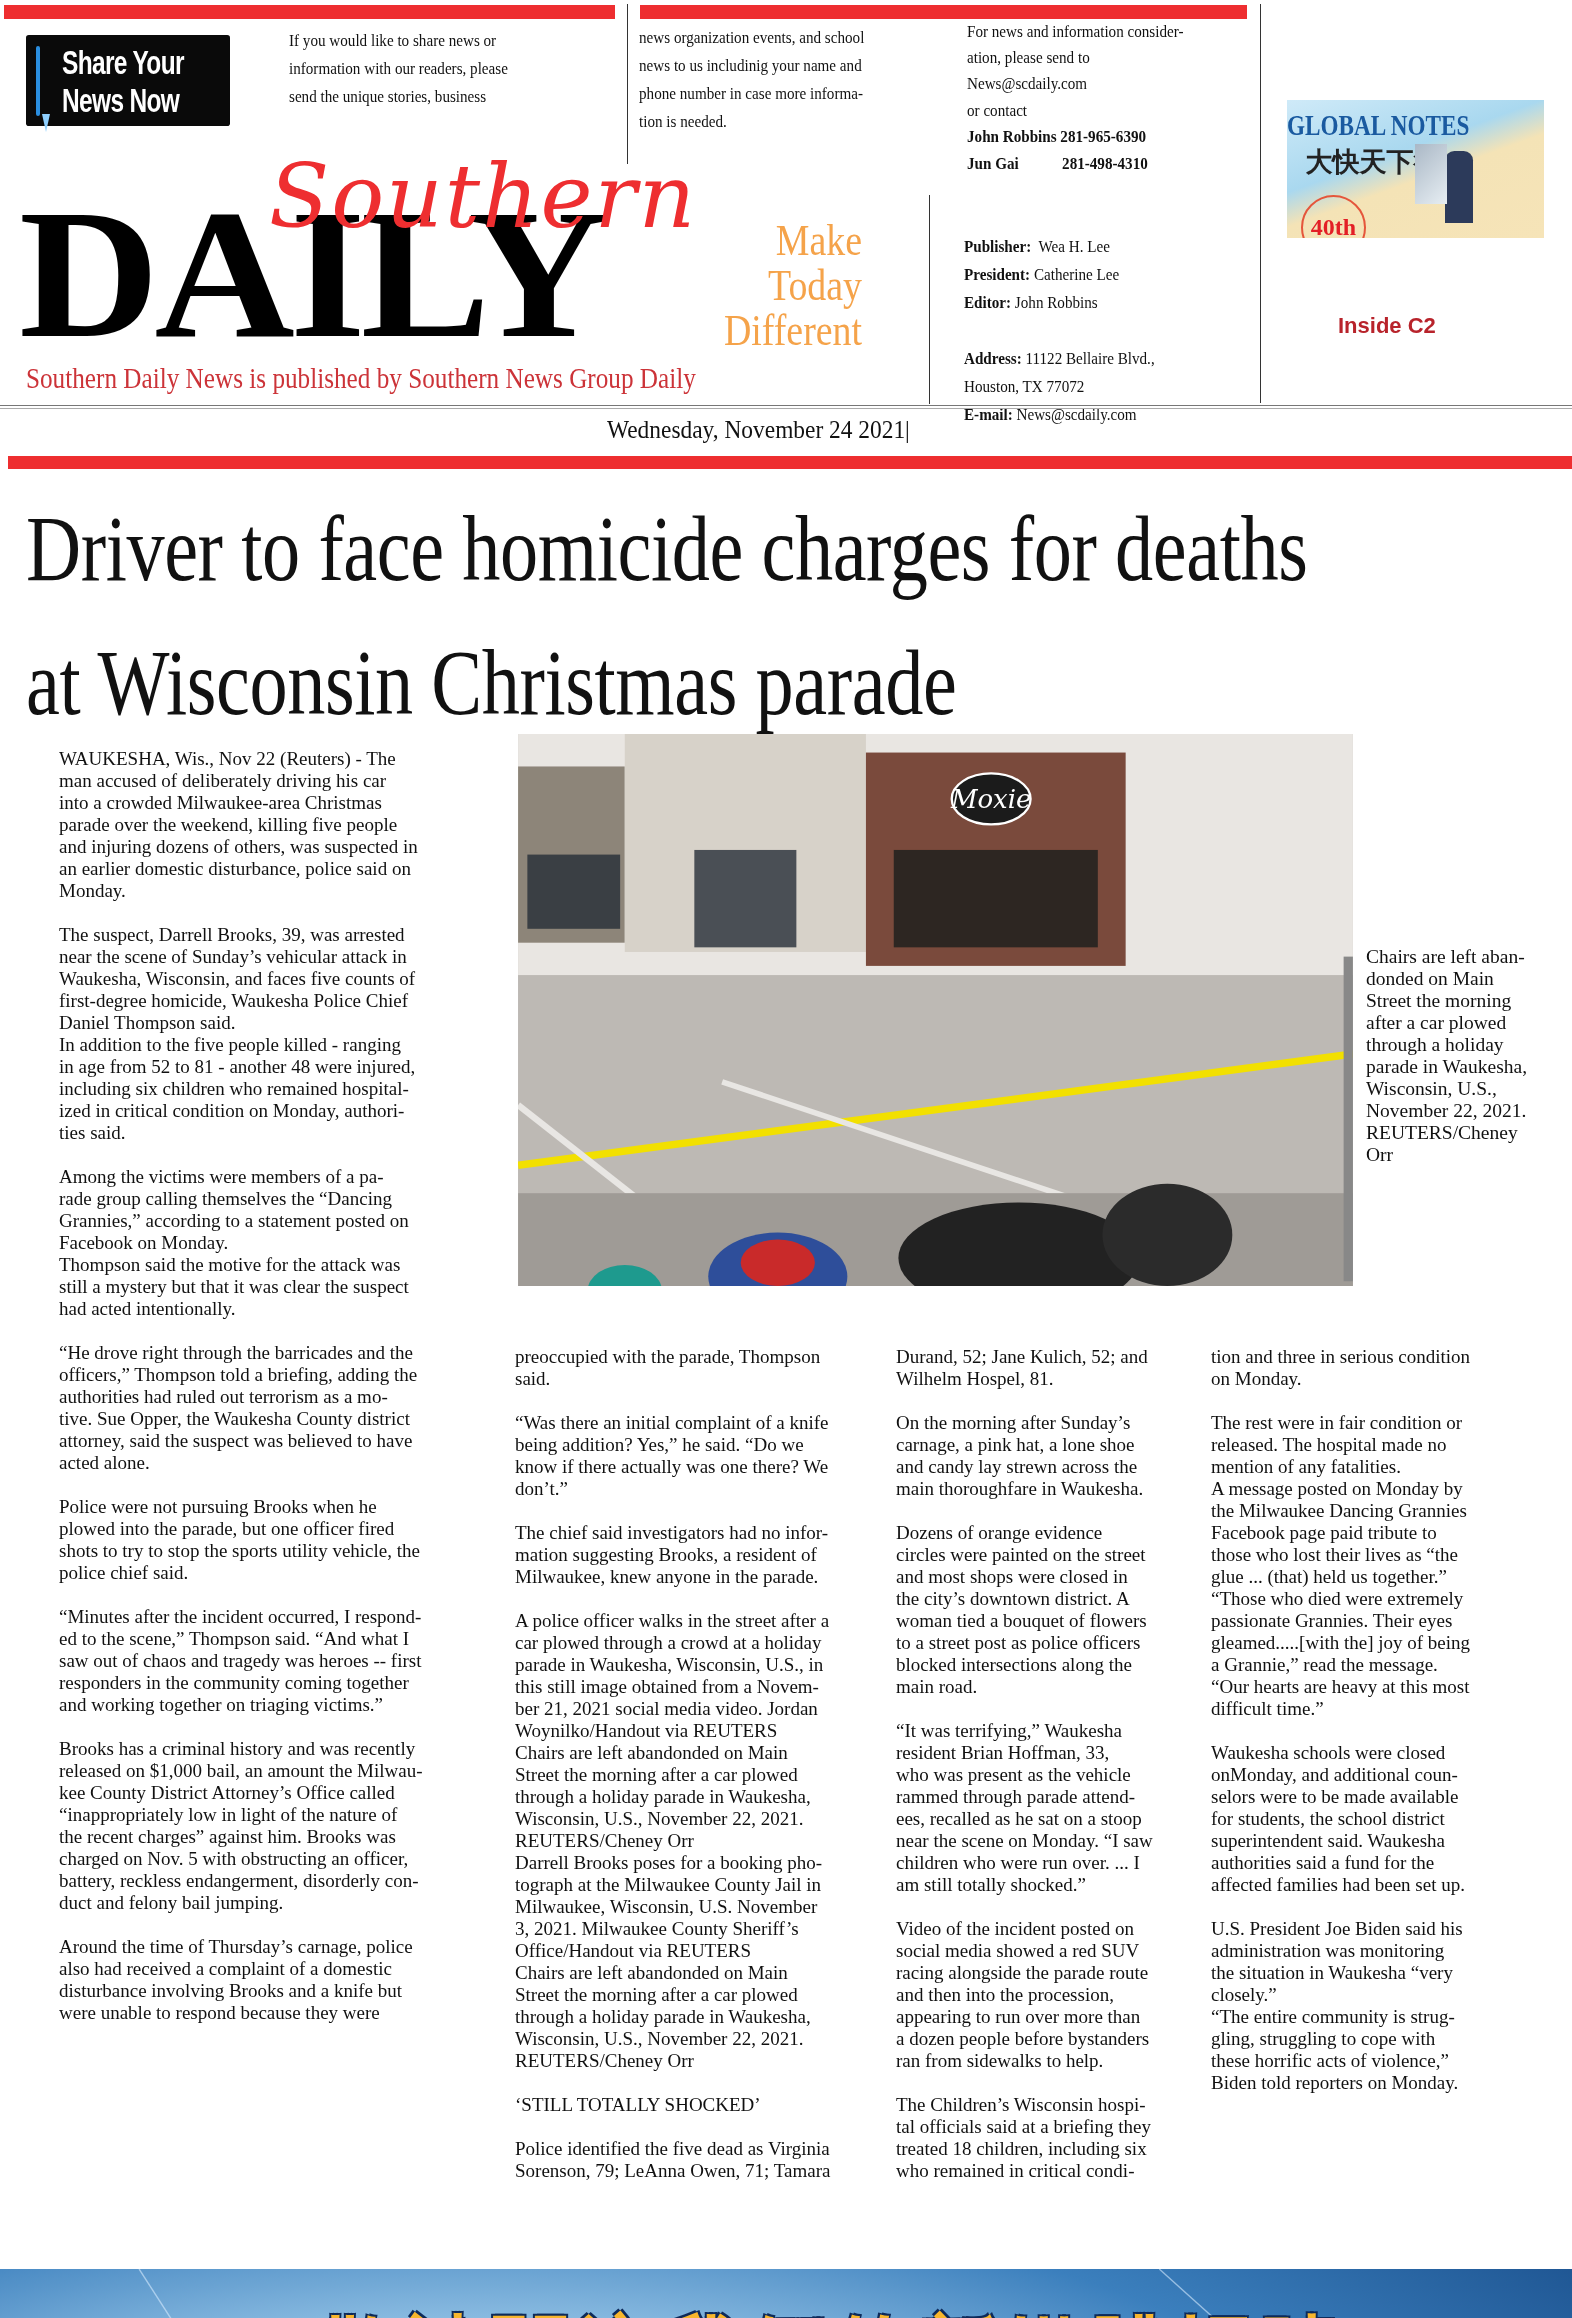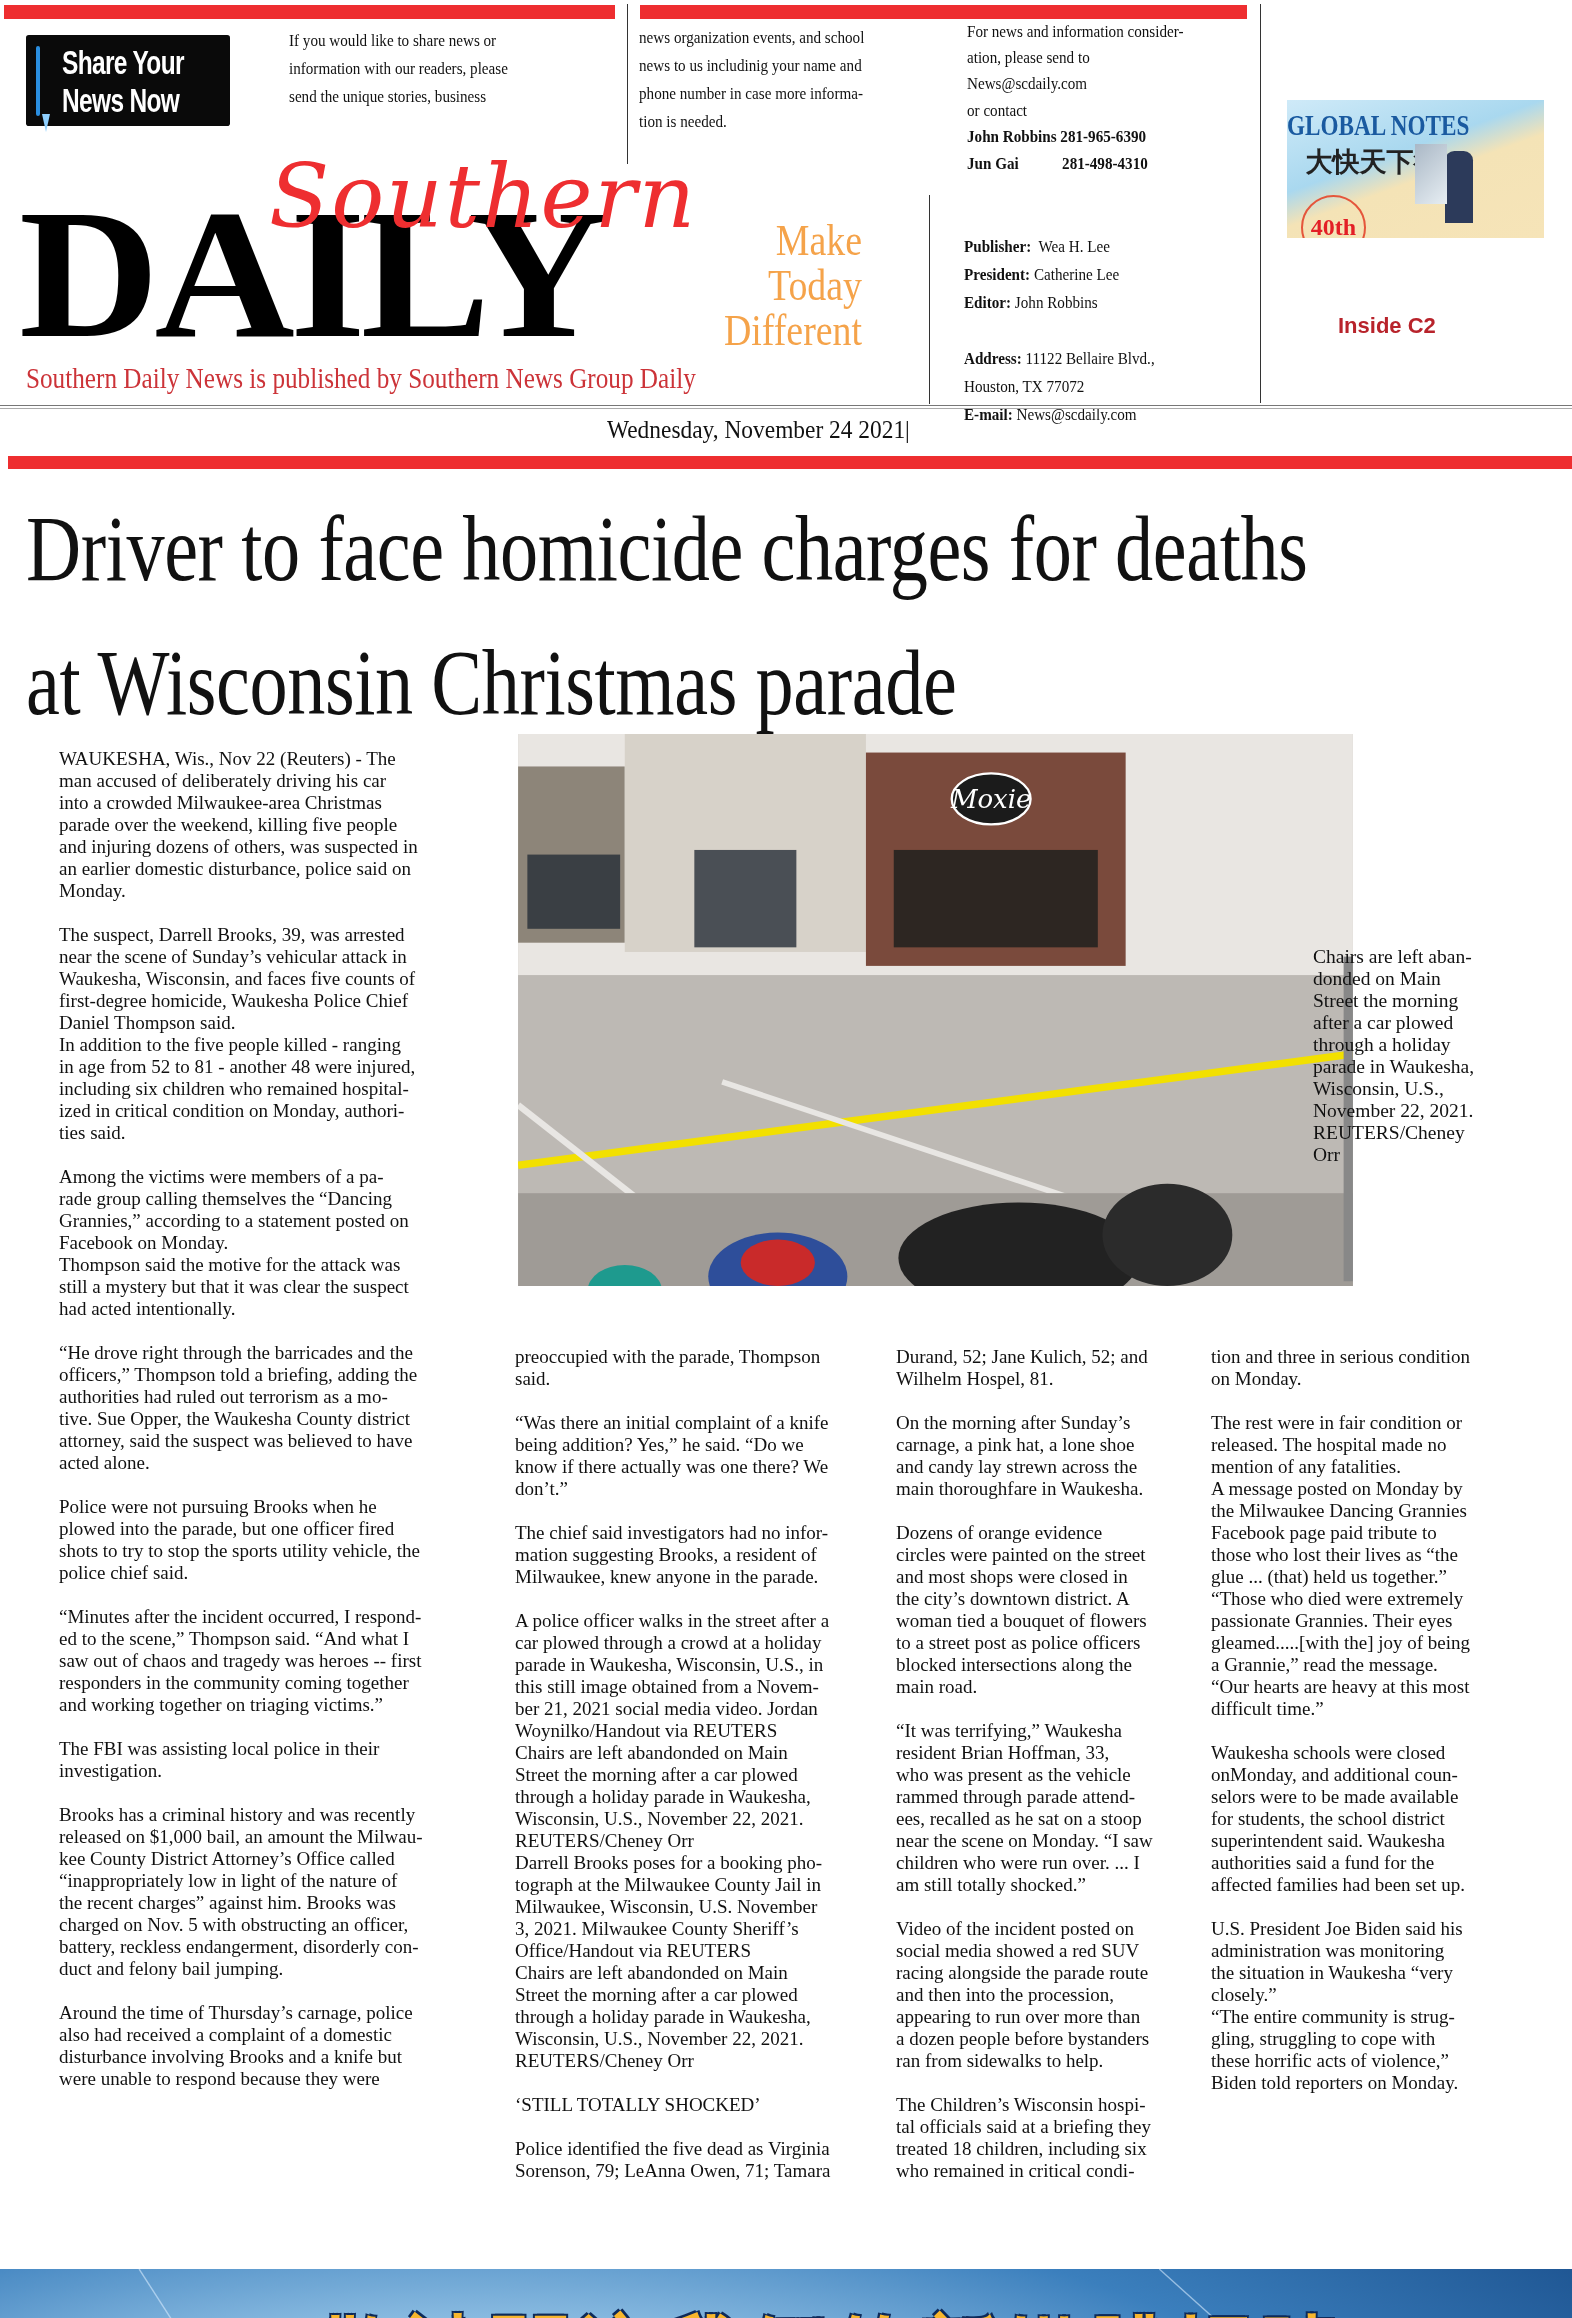--- a/index.html
+++ b/index.html
@@ -30,21 +30,21 @@
   .inside-c2 { left: 1338px; top: 313px; font-family: "Liberation Sans", sans-serif; font-weight: bold; color: #b8232b; font-size: 22px; }
 
   .date-line { left: 607px; top: 415px; font-size: 26px; line-height: 30px; transform: scaleX(0.9); transform-origin: left top; white-space: nowrap; }
 
   .headline { left: 25.5px; top: 482px; font-size: 93px; line-height: 134px; letter-spacing: -0.5px; white-space: nowrap; transform: scaleX(0.82); transform-origin: left top; }
 
   .body-col { font-size: 19px; line-height: 22px; color: #111; }
   .body-col p { margin-bottom: 22px; white-space: pre-line; }
 
   .photo { left: 518px; top: 734px; width: 835px; height: 552px; overflow: hidden; background: #cbc8c4; }
-  .caption { left: 1313px; top: 946px; width: 185px; font-size: 19.5px; line-height: 22px; }
+  .caption { left: 1366px; top: 946px; width: 185px; font-size: 19.5px; line-height: 22px; }
 
   
   .banner { left: 0; top: 2269px; width: 1572px; height: 698px; overflow: hidden;
     background: radial-gradient(ellipse at 30% 40%, #e8f4fc 0%, #a9d3ef 30%, #3b7fbd 60%, #0f3f7c 100%); }
   .banner-title-cn { left: 320px; top: 2300px; font-family: "DejaVu Sans", sans-serif; font-weight: bold; font-size: 79px; color: #f8b62d; letter-spacing: 6.5px; white-space: nowrap;
     text-shadow: 3.7px 3.7px 0 #0d2a5a, -1.9px -1.9px 0 #0d2a5a, 1.9px -1.9px 0 #0d2a5a, -1.9px 1.9px 0 #0d2a5a; }
 </style>
 </head>
 <body>
 
@@ -167,22 +167,20 @@
 acted alone.</p>
   <p>Police were not pursuing Brooks when he
 plowed into the parade, but one officer fired
 shots to try to stop the sports utility vehicle, the
 police chief said.</p>
   <p>“Minutes after the incident occurred, I respond-
 ed to the scene,” Thompson said. “And what I
 saw out of chaos and tragedy was heroes -- first
 responders in the community coming together
 and working together on triaging victims.”</p>
-  <p>The FBI was assisting local police in their
-investigation.</p>
   <p>Brooks has a criminal history and was recently
 released on $1,000 bail, an amount the Milwau-
 kee County District Attorney’s Office called
 “inappropriately low in light of the nature of
 the recent charges” against him. Brooks was
 charged on Nov. 5 with obstructing an officer,
 battery, reckless endangerment, disorderly con-
 duct and felony bail jumping.</p>
   <p>Around the time of Thursday’s carnage, police
 also had received a complaint of a domestic

